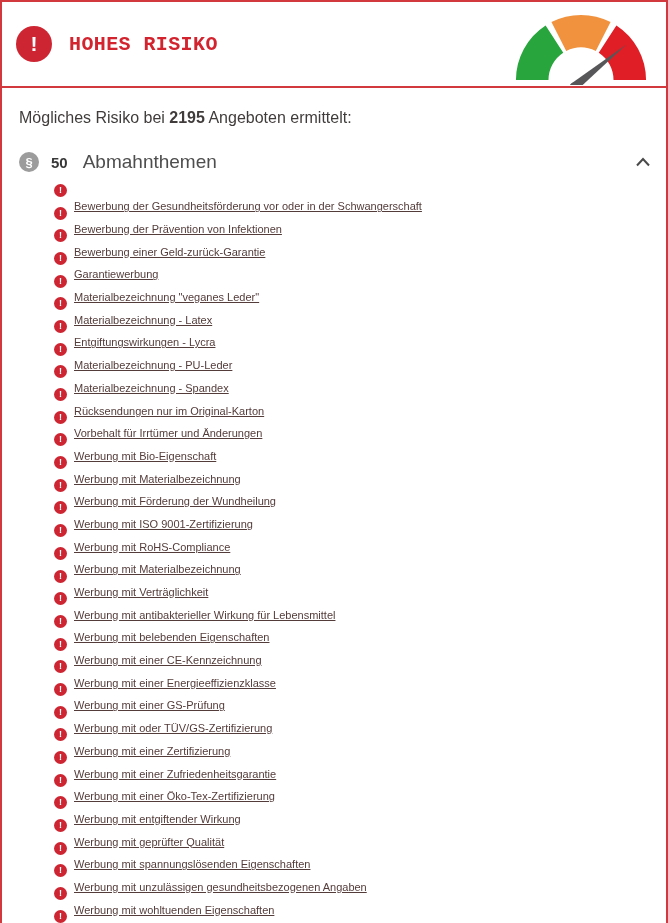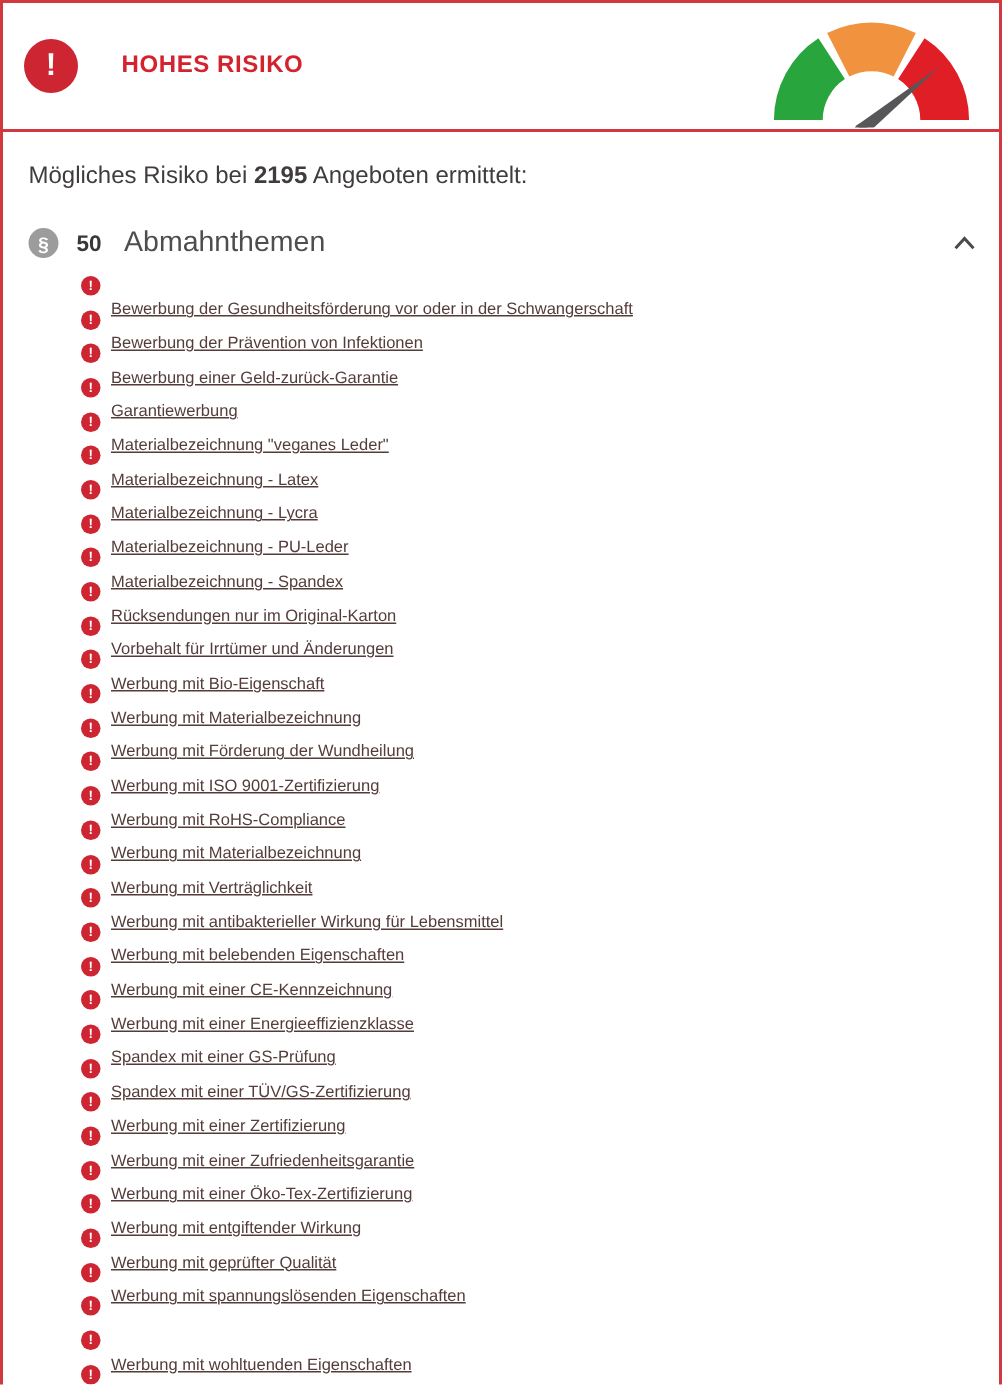--- a/index.html
+++ b/index.html
@@ -22,25 +22,26 @@
     display: flex; align-items: center;
   }
   .alert-badge {
     width: 36px; height: 36px; border-radius: 50%;
     background: #cd2531; color: #ffffff;
     display: flex; align-items: center; justify-content: center;
     font-size: 21px; font-weight: bold;
     margin-left: 14px; flex: 0 0 auto;
   }
   .risk-title {
-    margin: 0 0 0 29px;
-    font-size: 16px; font-weight: bold;
+    margin: 0 0 0 17px;
+    font-size: 20px; font-weight: bold;
     letter-spacing: 0.4px;
     color: #d2232e;
     text-transform: uppercase;
+    font-family: Liberation Mono, monospace;
   }
   .gauge { position: absolute; right: 16px; top: 9px; }
   
   .summary {
     margin: 20px 17px 3px 17px;
     font-size: 16px; line-height: 19px;
     color: #413c3c;
   }
   .summary strong { font-weight: bold; }
   
@@ -145,21 +146,21 @@
         <li class="topic-row">
           <span class="mini-badge">!</span>
           <a class="topic-link" href="#">Materialbezeichnung "veganes Leder"</a>
         </li>
         <li class="topic-row">
           <span class="mini-badge">!</span>
           <a class="topic-link" href="#">Materialbezeichnung - Latex</a>
         </li>
         <li class="topic-row">
           <span class="mini-badge">!</span>
-          <a class="topic-link" href="#">Materialbezeichnung - Lycra</a>
+          <a class="topic-link" href="#">Entgiftungswirkungen - Lycra</a>
         </li>
         <li class="topic-row">
           <span class="mini-badge">!</span>
           <a class="topic-link" href="#">Materialbezeichnung - PU-Leder</a>
         </li>
         <li class="topic-row">
           <span class="mini-badge">!</span>
           <a class="topic-link" href="#">Materialbezeichnung - Spandex</a>
         </li>
         <li class="topic-row">
@@ -209,25 +210,25 @@
         <li class="topic-row">
           <span class="mini-badge">!</span>
           <a class="topic-link" href="#">Werbung mit einer CE-Kennzeichnung</a>
         </li>
         <li class="topic-row">
           <span class="mini-badge">!</span>
           <a class="topic-link" href="#">Werbung mit einer Energieeffizienzklasse</a>
         </li>
         <li class="topic-row">
           <span class="mini-badge">!</span>
-          <a class="topic-link" href="#">Spandex mit einer GS-Prüfung</a>
-        </li>
-        <li class="topic-row">
-          <span class="mini-badge">!</span>
-          <a class="topic-link" href="#">Spandex mit einer TÜV/GS-Zertifizierung</a>
+          <a class="topic-link" href="#">Werbung mit einer GS-Prüfung</a>
+        </li>
+        <li class="topic-row">
+          <span class="mini-badge">!</span>
+          <a class="topic-link" href="#">Werbung mit oder TÜV/GS-Zertifizierung</a>
         </li>
         <li class="topic-row">
           <span class="mini-badge">!</span>
           <a class="topic-link" href="#">Werbung mit einer Zertifizierung</a>
         </li>
         <li class="topic-row">
           <span class="mini-badge">!</span>
           <a class="topic-link" href="#">Werbung mit einer Zufriedenheitsgarantie</a>
         </li>
         <li class="topic-row">
@@ -241,20 +242,21 @@
         <li class="topic-row">
           <span class="mini-badge">!</span>
           <a class="topic-link" href="#">Werbung mit geprüfter Qualität</a>
         </li>
         <li class="topic-row">
           <span class="mini-badge">!</span>
           <a class="topic-link" href="#">Werbung mit spannungslösenden Eigenschaften</a>
         </li>
         <li class="topic-row">
           <span class="mini-badge">!</span>
+          <a class="topic-link" href="#">Werbung mit unzulässigen gesundheitsbezogenen Angaben</a>
         </li>
         <li class="topic-row">
           <span class="mini-badge">!</span>
           <a class="topic-link" href="#">Werbung mit wohltuenden Eigenschaften</a>
         </li>
         <li class="topic-row">
           <span class="mini-badge">!</span>
           <a class="topic-link" href="#">Werbung mit ökologischen Eigenschaften</a>
         </li>
       </ul>

